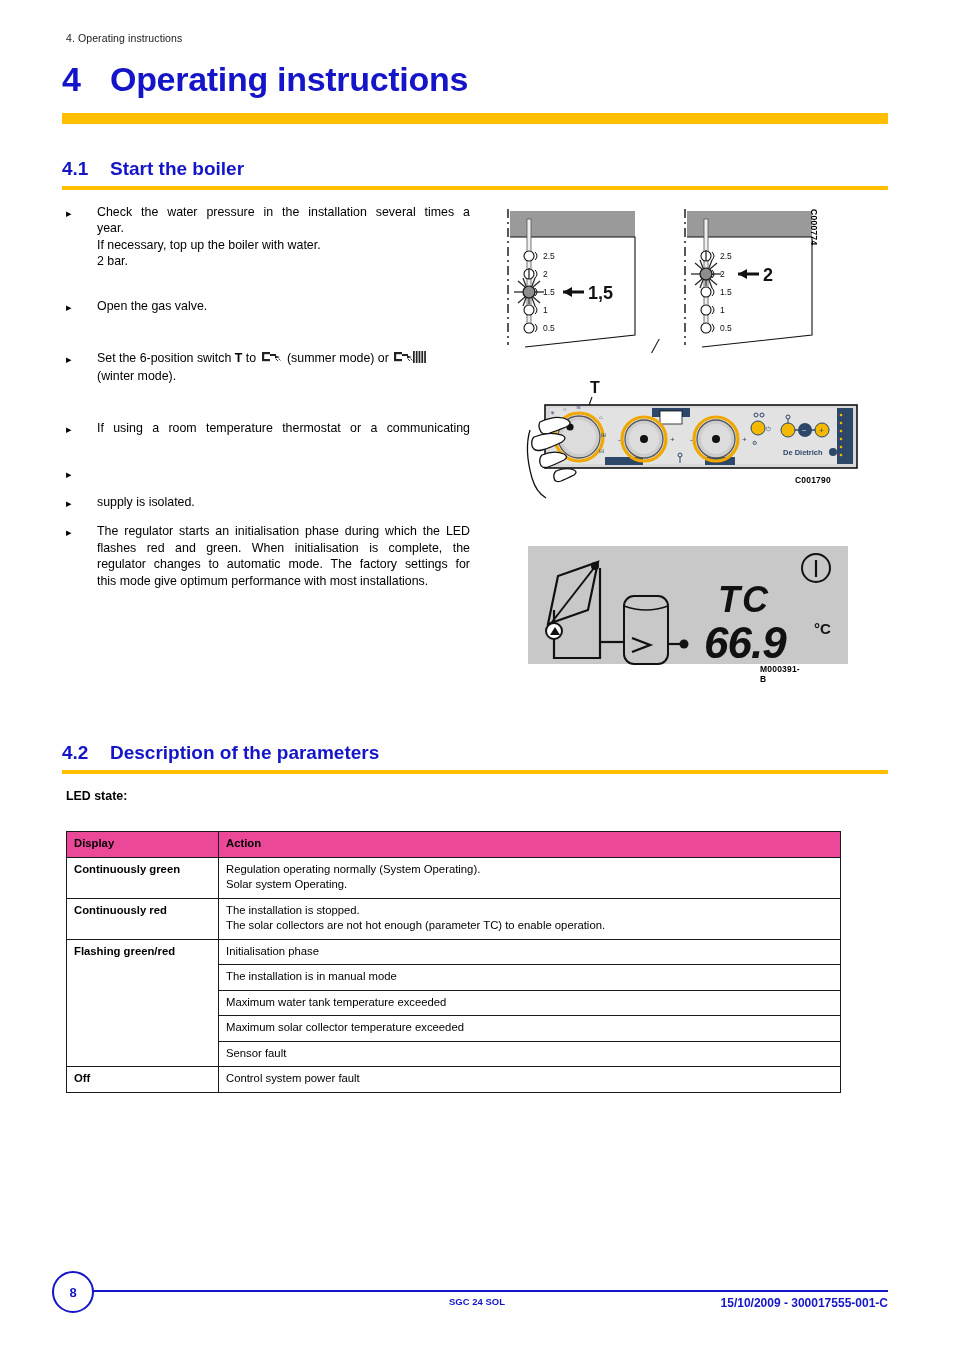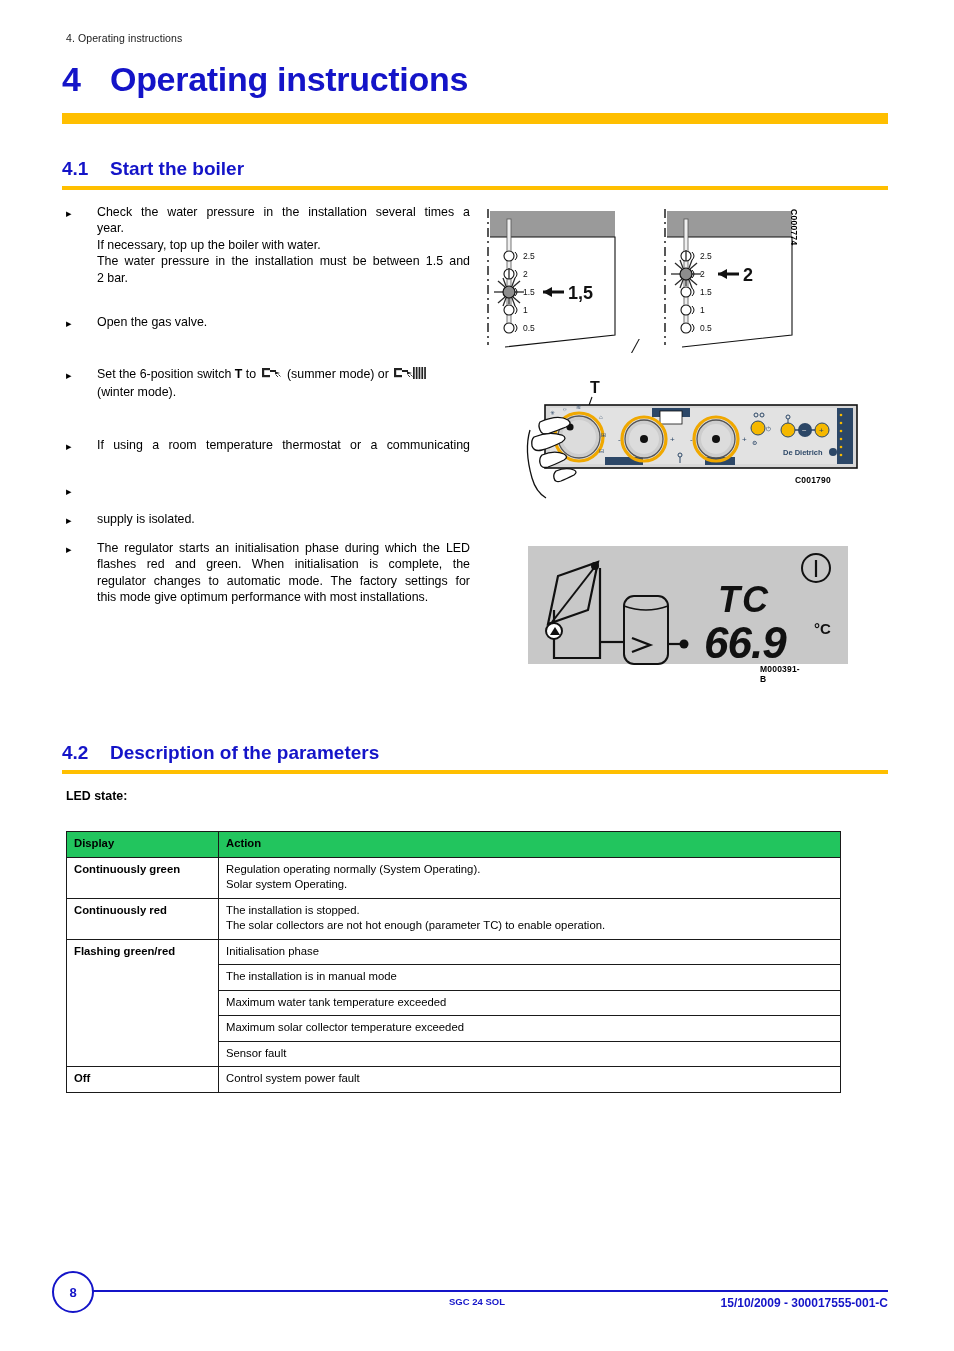--- a/index.html
+++ b/index.html
@@ -130,21 +130,21 @@
     font-size: 11.3px;
   }
   .led-table th, .led-table td {
     border: 1px solid #1a1a1a;
     padding: 4px 7px 5px 7px;
     text-align: left;
     vertical-align: top;
     line-height: 15.5px;
   }
   .led-table thead th {
-    background: #22c55e;
+    background: #ec4899;
     font-weight: bold;
     font-size: 11.3px;
   }
   .led-table td.disp {
     width: 137px;
     font-weight: bold;
   }
   .led-table td.act { font-weight: normal; }
   .sub-line { display: block; }
 
@@ -227,21 +227,20 @@
 </div>
 
 <div class="bullets" style="top:204px;">
 
   <div class="bullet" style="margin-bottom:28px;">
     <span class="bullet-mark">▸</span>
     <span class="bullet-body">
       <span style="display:block;text-align:justify;text-align-last:justify;">Check the water pressure in the installation several times a</span>
       <span class="lastline">year.</span>
       <span class="lastline">If necessary, top up the boiler with water.</span>
-      <span style="display:block;text-align:justify;text-align-last:justify;">The water pressure in the installation must be between 1.5 and</span>
       <span class="lastline">2 bar.</span>
     </span>
   </div>
 
   <div class="bullet" style="margin-bottom:35px;">
     <span class="bullet-mark">▸</span>
     <span class="bullet-body">
       <span class="lastline">Open the gas valve.</span>
     </span>
   </div>
@@ -298,21 +297,21 @@
     <span class="bullet-mark">▸</span>
     <span class="bullet-body">
       <span style="display:block;text-align:justify;text-align-last:justify;">The regulator starts an initialisation phase during which the LED</span>
       <span style="display:block;text-align:justify;text-align-last:justify;">flashes red and green. When initialisation is complete, the</span>
       <span style="display:block;text-align:justify;text-align-last:justify;">regulator changes to automatic mode. The factory settings for</span>
       <span class="lastline">this mode give optimum performance with most installations.</span>
     </span>
   </div>
 </div>
 
-<div class="fig" style="left:480px; top:205px; width:350px; height:180px;">
+<div class="fig" style="left:500px; top:205px; width:350px; height:180px;">
   <svg width="350" height="180" viewBox="0 0 350 180">
 
     <line x1="8" y1="4" x2="8" y2="140" stroke="#111" stroke-width="1.4" stroke-dasharray="9,4,2,4"></line>
     <rect x="10" y="6" width="125" height="26" fill="#9a9a9a"></rect>
     <path d="M10 32 L135 32 L135 130 L25 142" fill="none" stroke="#111" stroke-width="1.1"></path>
     <line x1="10" y1="32" x2="10" y2="142" stroke="none"></line>
 
     <rect x="27" y="14" width="4" height="110" fill="#efefef" stroke="#555" stroke-width="0.8"></rect>
 
     <g stroke="#111" stroke-width="1.1" fill="#ffffff">

